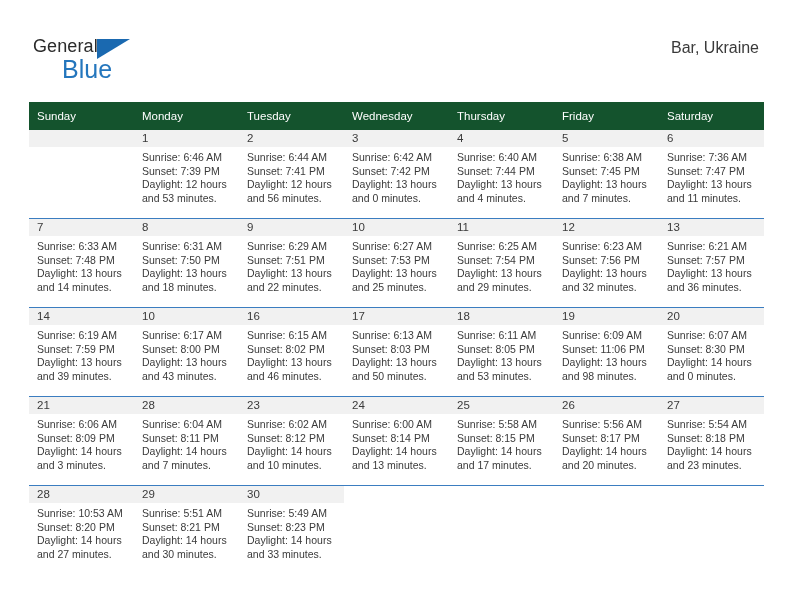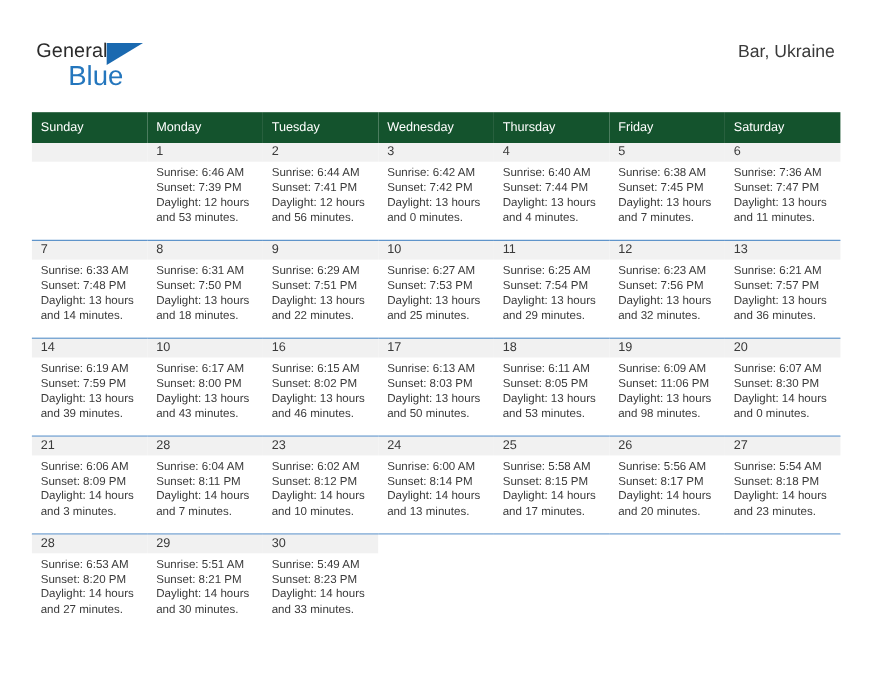--- a/index.html
+++ b/index.html
@@ -485,21 +485,21 @@
                 <span>and 23 minutes.</span>
               </div>
             </div>
           </td>
         </tr>
         <tr class="weekrow">
           <td class="daycell">
             <div class="daycell-inner">
               <div class="daynum-band">28</div>
               <div class="day-details">
-                <span>Sunrise: 6:53 AM</span>
+                <span>Sunrise: 10:53 AM</span>
                 <span>Sunset: 8:20 PM</span>
                 <span>Daylight: 14 hours</span>
                 <span>and 27 minutes.</span>
               </div>
             </div>
           </td>
           <td class="daycell">
             <div class="daycell-inner">
               <div class="daynum-band">29</div>
               <div class="day-details">

